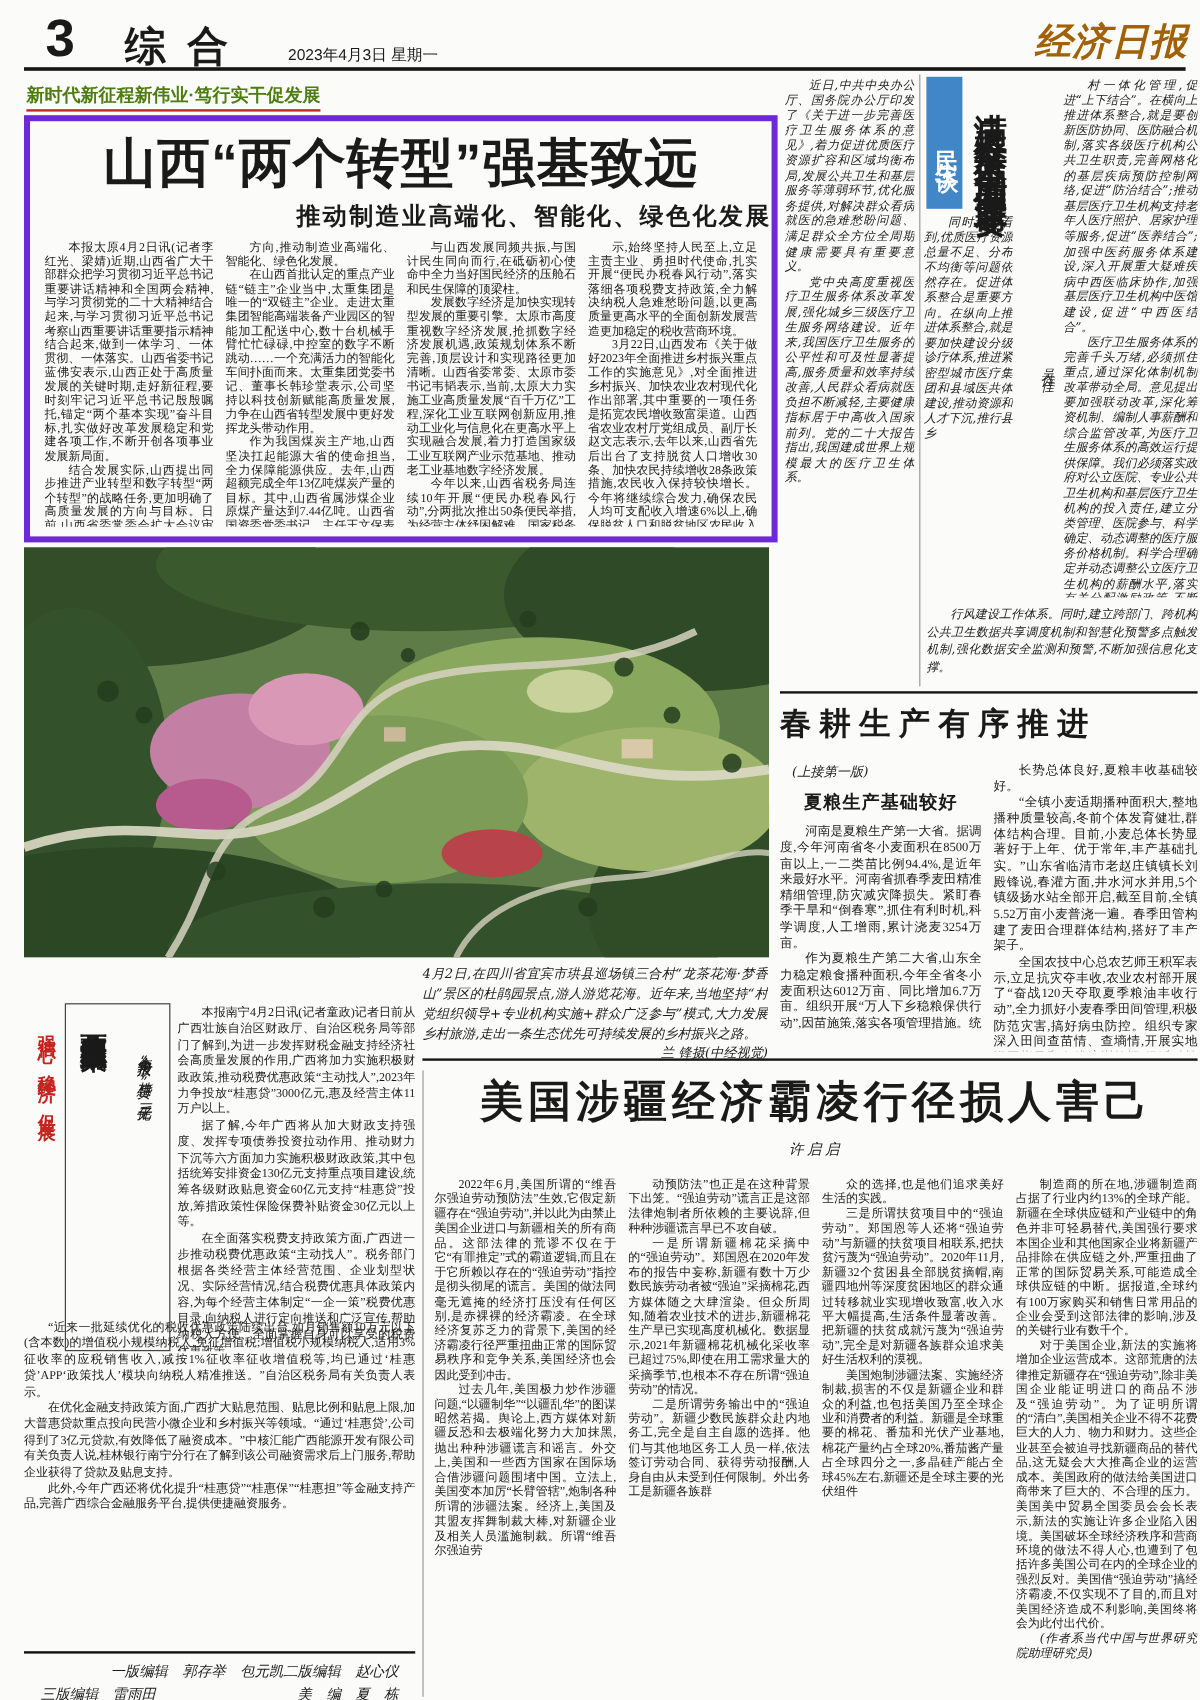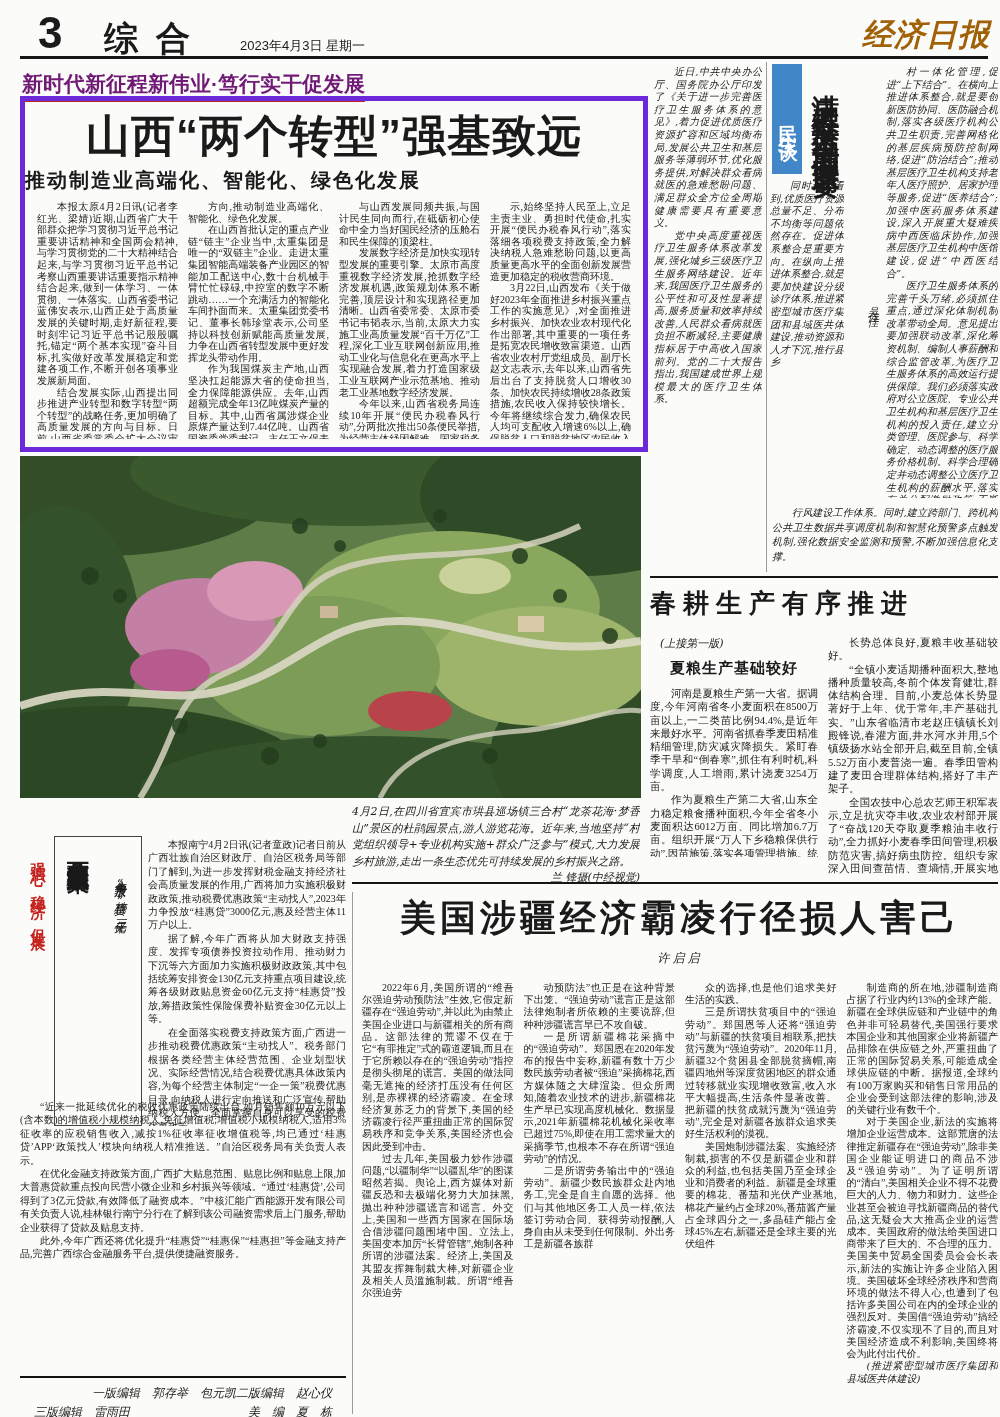--- a/index.html
+++ b/index.html
@@ -20,25 +20,25 @@
 </style>
 </head>
 <body>
 
 <div class="abs hei" style="left:38px;top:8px;font-size:44px;">3</div>
 <div class="abs hei" style="left:104px;top:16px;font-size:34px;letter-spacing:18px;">综合</div>
 <div class="abs" style="left:240px;top:37px;font-size:13px;font-family:'Liberation Sans',sans-serif;">2023年4月3日  星期一</div>
 <div class="abs" style="left:862px;top:14px;width:132px;font-size:31px;color:#a16207;font-style:italic;font-weight:bold;letter-spacing:1px;font-family:'DejaVu Serif',serif;">经济日报</div>
 <div class="abs rule" style="left:20px;top:56px;width:968px;height:3px;"></div>
 
-<div class="abs hei" style="left:22px;top:70px;font-size:21px;color:#701a75;border-bottom:2px solid #c5231f;padding-bottom:2px;">新时代新征程新伟业·笃行实干促发展</div>
+<div class="abs hei" style="left:22px;top:70px;font-size:15px;color:#4d7c0f;border-bottom:2px solid #c5231f;padding-bottom:2px;">新时代新征程新伟业·笃行实干促发展</div>
 
 <div class="abs" style="left:20px;top:96px;width:628px;height:356px;border:5px solid #6d28d9;box-sizing:border-box;">
   <div class="abs hei jtext" style="left:0;top:6px;width:100%;text-align:center;font-size:44px;letter-spacing:1px;">山西“两个转型”强基致远</div>
-  <div class="abs hei" style="left:0;top:66px;width:100%;text-align:left;font-size:20px;letter-spacing:2px;">推动制造业高端化、智能化、绿色化发展</div>
+  <div class="abs hei" style="left:0;top:66px;width:100%;text-align:right;font-size:20px;letter-spacing:2px;">推动制造业高端化、智能化、绿色化发展</div>
   <div class="abs flexcols" style="left:12px;top:100px;width:594px;height:238px;">
     <div class="coltext jtext">
         <p>本报太原4月2日讯(记者李红光、梁婧)近期,山西省广大干部群众把学习贯彻习近平总书记重要讲话精神和全国两会精神,与学习贯彻党的二十大精神结合起来,与学习贯彻习近平总书记考察山西重要讲话重要指示精神结合起来,做到一体学习、一体贯彻、一体落实。山西省委书记蓝佛安表示,山西正处于高质量发展的关键时期,走好新征程,要时刻牢记习近平总书记殷殷嘱托,锚定“两个基本实现”奋斗目标,扎实做好改革发展稳定和党建各项工作,不断开创各项事业发展新局面。</p>
         <p>结合发展实际,山西提出同步推进产业转型和数字转型“两个转型”的战略任务,更加明确了高质量发展的方向与目标。日前,山西省委常委会扩大会议审议通过了《关于推动山西省制造业高质量发展的指导意见》,坚持把制造业振兴作为产业转型的主攻</p>
       </div>
     <div class="coltext jtext">
         <p>方向,推动制造业高端化、智能化、绿色化发展。</p>
         <p>在山西首批认定的重点产业链“链主”企业当中,太重集团是唯一的“双链主”企业。走进太重集团智能高端装备产业园区的智能加工配送中心,数十台机械手臂忙忙碌碌,中控室的数字不断跳动……一个充满活力的智能化车间扑面而来。太重集团党委书记、董事长韩珍堂表示,公司坚持以科技创新赋能高质量发展,力争在山西省转型发展中更好发挥龙头带动作用。</p>
         <p>作为我国煤炭主产地,山西坚决扛起能源大省的使命担当,全力保障能源供应。去年,山西超额完成全年13亿吨煤炭产量的目标。其中,山西省属涉煤企业原煤产量达到7.44亿吨。山西省国资委党委书记、主任王文保表示,山西国资国企在能源保供、科技创新、乡村振兴等方面精准发力,</p>
       </div>
@@ -200,15 +200,15 @@
   <div class="coltext jtext" style="font-size:10px;line-height:12.2px;">
       <p>众的选择,也是他们追求美好生活的实践。</p>
       <p>三是所谓扶贫项目中的“强迫劳动”。郑国恩等人还将“强迫劳动”与新疆的扶贫项目相联系,把扶贫污蔑为“强迫劳动”。2020年11月,新疆32个贫困县全部脱贫摘帽,南疆四地州等深度贫困地区的群众通过转移就业实现增收致富,收入水平大幅提高,生活条件显著改善。把新疆的扶贫成就污蔑为“强迫劳动”,完全是对新疆各族群众追求美好生活权利的漠视。</p>
       <p>美国炮制涉疆法案、实施经济制裁,损害的不仅是新疆企业和群众的利益,也包括美国乃至全球企业和消费者的利益。新疆是全球重要的棉花、番茄和光伏产业基地,棉花产量约占全球20%,番茄酱产量占全球四分之一,多晶硅产能占全球45%左右,新疆还是全球主要的光伏组件</p>
     </div>
   <div class="coltext jtext" style="font-size:10px;line-height:12.2px;">
     <div>
         <p>制造商的所在地,涉疆制造商占据了行业内约13%的全球产能。新疆在全球供应链和产业链中的角色并非可轻易替代,美国强行要求本国企业和其他国家企业将新疆产品排除在供应链之外,严重扭曲了正常的国际贸易关系,可能造成全球供应链的中断。据报道,全球约有100万家购买和销售日常用品的企业会受到这部法律的影响,涉及的关键行业有数千个。</p>
         <p>对于美国企业,新法的实施将增加企业运营成本。这部荒唐的法律推定新疆存在“强迫劳动”,除非美国企业能证明进口的商品不涉及“强迫劳动”。为了证明所谓的“清白”,美国相关企业不得不花费巨大的人力、物力和财力。这些企业甚至会被迫寻找新疆商品的替代品,这无疑会大大推高企业的运营成本。美国政府的做法给美国进口商带来了巨大的、不合理的压力。美国美中贸易全国委员会会长表示,新法的实施让许多企业陷入困境。美国破坏全球经济秩序和营商环境的做法不得人心,也遭到了包括许多美国公司在内的全球企业的强烈反对。美国借“强迫劳动”搞经济霸凌,不仅实现不了目的,而且对美国经济造成不利影响,美国终将会为此付出代价。</p>
       </div>
-    <p class="kai">(推进紧密型城市医疗集团和县域医共体建设)</p>
+    <p class="kai">(作者系当代中国与世界研究院助理研究员)</p>
   </div>
 </div>
 
 </body></html>

